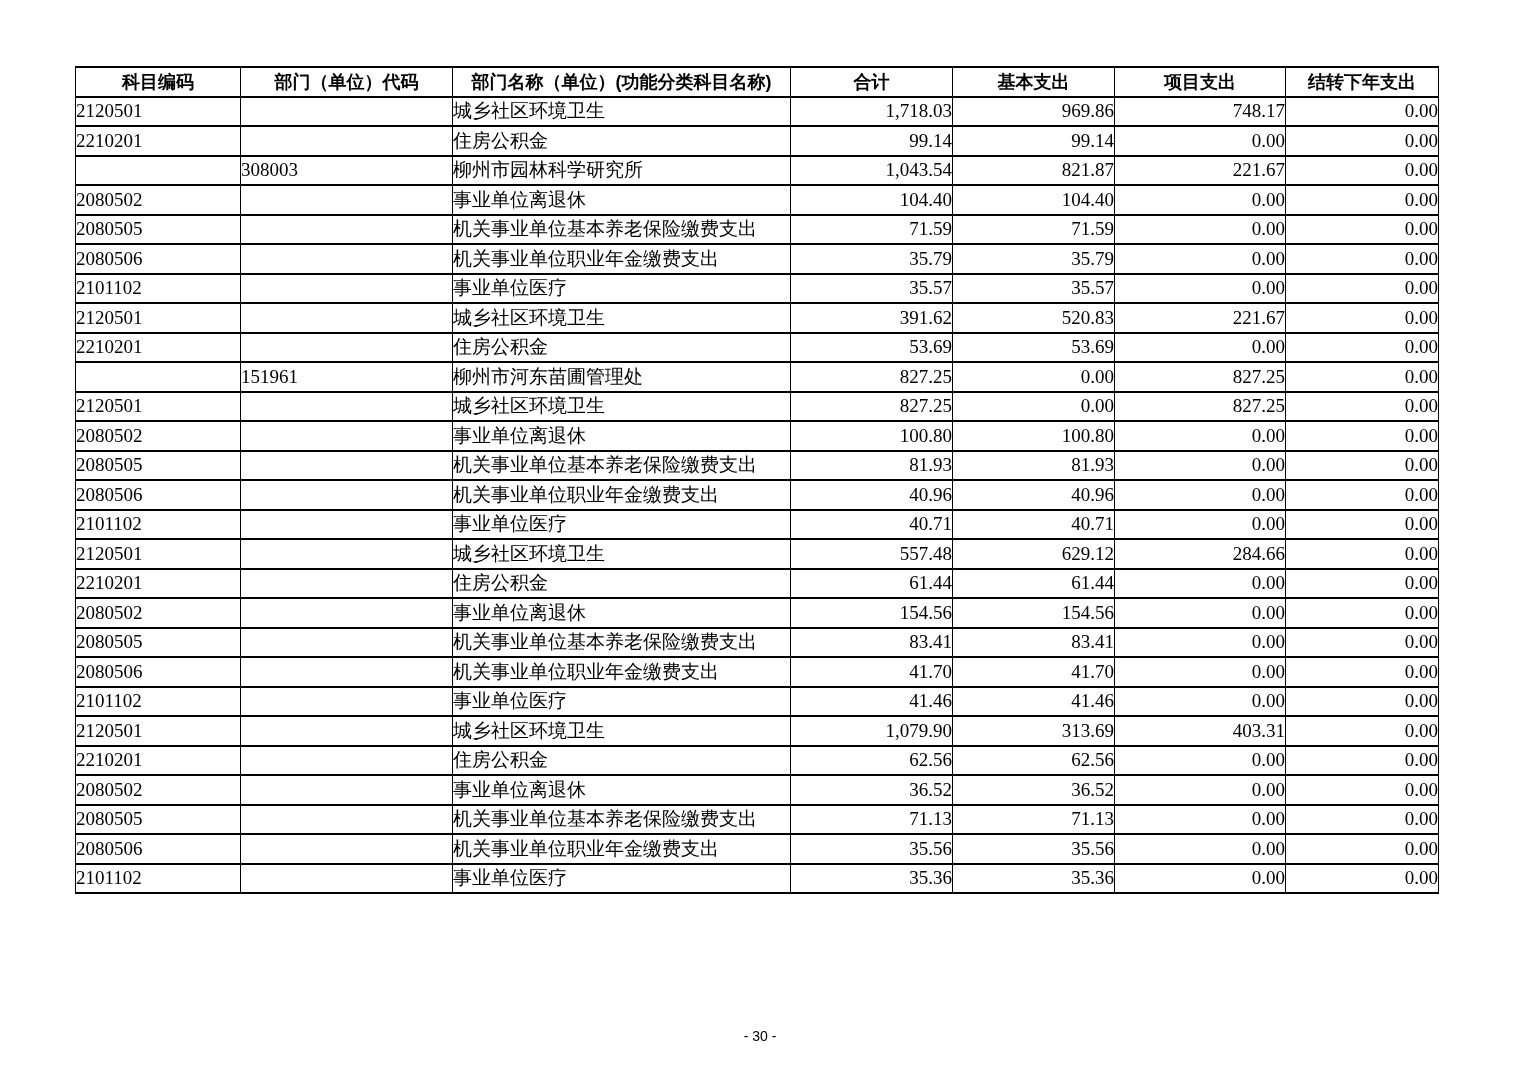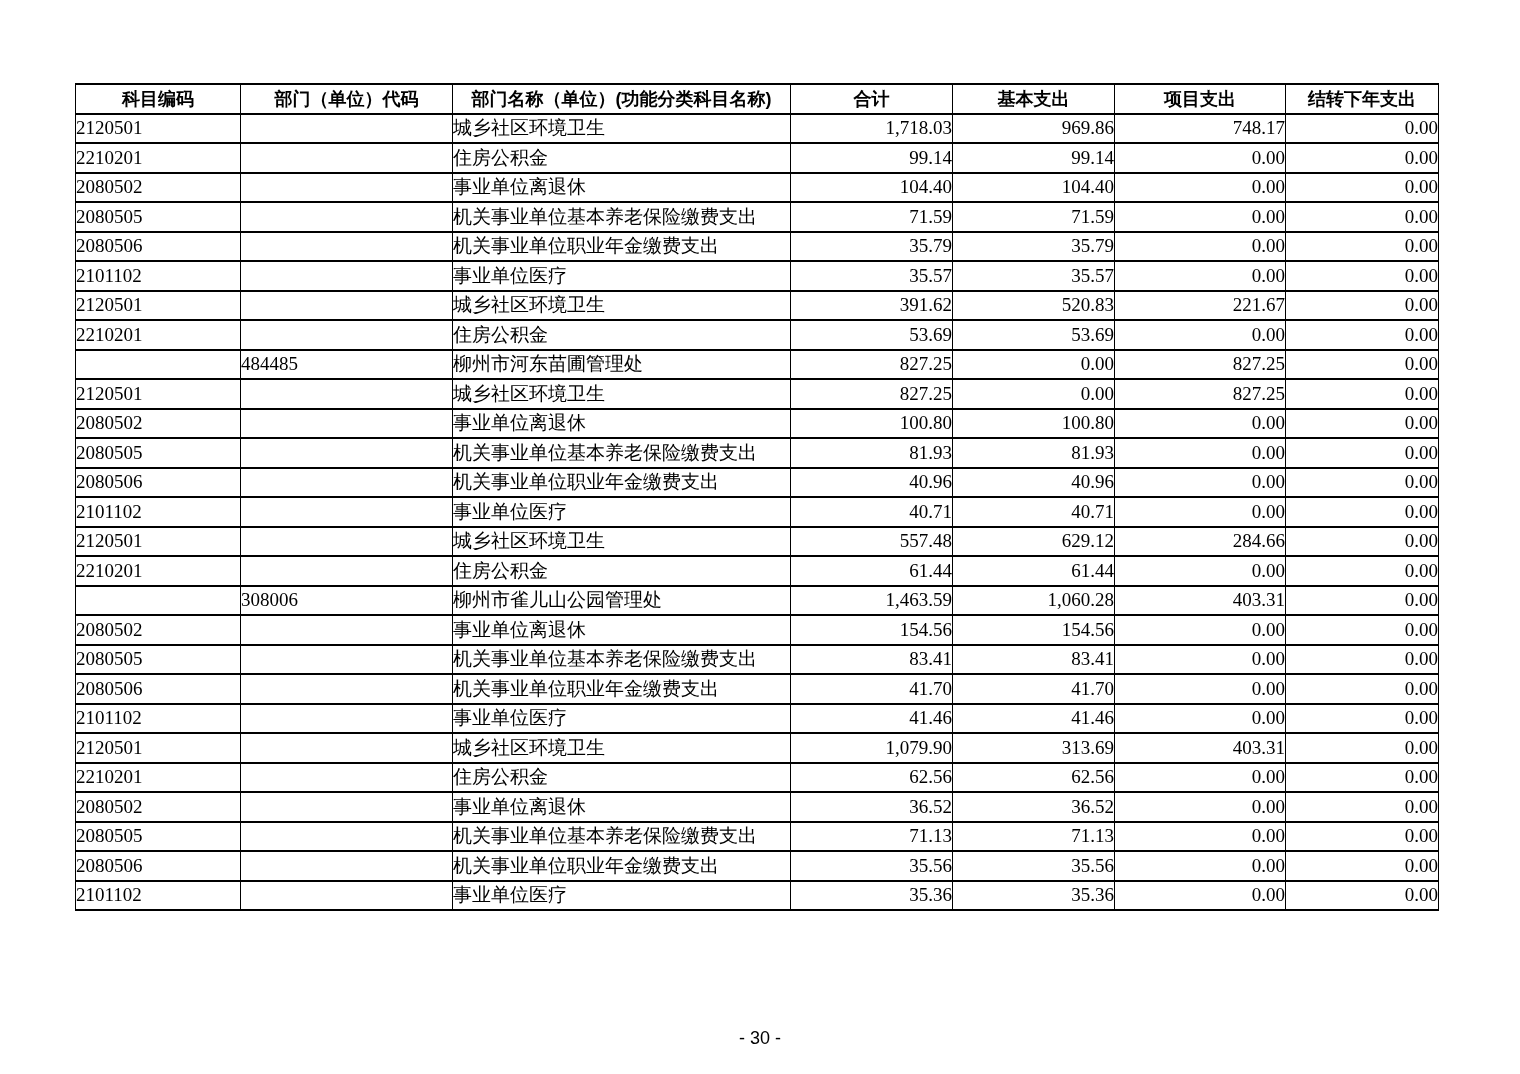--- a/index.html
+++ b/index.html
@@ -12,21 +12,21 @@
     width: 1520px;
     height: 1074px;
     background: #ffffff;
     overflow: hidden;
     font-family: "Liberation Serif", serif;
     color: #000000;
   }
   table.budget {
     position: absolute;
     left: 75px;
-    top: 83px;
+    top: 66px;
     width: 1363px;
     border-collapse: collapse;
     table-layout: fixed;
   }
   table.budget th, table.budget td {
     border-top: 2px solid #000;
     border-bottom: 2px solid #000;
     border-left: 1px solid #000;
     border-right: 1px solid #000;
     height: 27.5px;
@@ -53,21 +53,21 @@
   col.w4 { width: 162px; }
   col.w5 { width: 171px; }
   col.w6 { width: 153px; }
   .footer {
     position: absolute;
     top: 1028px;
     left: 0;
     width: 100%;
     text-align: center;
     font-family: "Liberation Sans", sans-serif;
-    font-size: 18px;
+    font-size: 14px;
     color: #000000;
   }
 </style>
 </head>
 <body>
 
 <div class="page">
 
   <table class="budget">
     <colgroup>
@@ -103,20 +103,29 @@
         <tr>
           <td class="c0">2210201</td>
           <td class="c1"></td>
           <td class="c2">住房公积金</td>
           <td class="c3">99.14</td>
           <td class="c4">99.14</td>
           <td class="c5">0.00</td>
           <td class="c6">0.00</td>
         </tr>
         <tr>
+          <td class="c0"></td>
+          <td class="c1">308003</td>
+          <td class="c2">柳州市园林科学研究所</td>
+          <td class="c3">1,043.54</td>
+          <td class="c4">821.87</td>
+          <td class="c5">221.67</td>
+          <td class="c6">0.00</td>
+        </tr>
+        <tr>
           <td class="c0">2080502</td>
           <td class="c1"></td>
           <td class="c2">事业单位离退休</td>
           <td class="c3">104.40</td>
           <td class="c4">104.40</td>
           <td class="c5">0.00</td>
           <td class="c6">0.00</td>
         </tr>
         <tr>
           <td class="c0">2080505</td>
@@ -158,21 +167,21 @@
           <td class="c0">2210201</td>
           <td class="c1"></td>
           <td class="c2">住房公积金</td>
           <td class="c3">53.69</td>
           <td class="c4">53.69</td>
           <td class="c5">0.00</td>
           <td class="c6">0.00</td>
         </tr>
         <tr>
           <td class="c0"></td>
-          <td class="c1">484485</td>
+          <td class="c1">151961</td>
           <td class="c2">柳州市河东苗圃管理处</td>
           <td class="c3">827.25</td>
           <td class="c4">0.00</td>
           <td class="c5">827.25</td>
           <td class="c6">0.00</td>
         </tr>
         <tr>
           <td class="c0">2120501</td>
           <td class="c1"></td>
           <td class="c2">城乡社区环境卫生</td>
@@ -229,29 +238,20 @@
         <tr>
           <td class="c0">2210201</td>
           <td class="c1"></td>
           <td class="c2">住房公积金</td>
           <td class="c3">61.44</td>
           <td class="c4">61.44</td>
           <td class="c5">0.00</td>
           <td class="c6">0.00</td>
         </tr>
         <tr>
-          <td class="c0"></td>
-          <td class="c1">308006</td>
-          <td class="c2">柳州市雀儿山公园管理处</td>
-          <td class="c3">1,463.59</td>
-          <td class="c4">1,060.28</td>
-          <td class="c5">403.31</td>
-          <td class="c6">0.00</td>
-        </tr>
-        <tr>
           <td class="c0">2080502</td>
           <td class="c1"></td>
           <td class="c2">事业单位离退休</td>
           <td class="c3">154.56</td>
           <td class="c4">154.56</td>
           <td class="c5">0.00</td>
           <td class="c6">0.00</td>
         </tr>
         <tr>
           <td class="c0">2080505</td>

